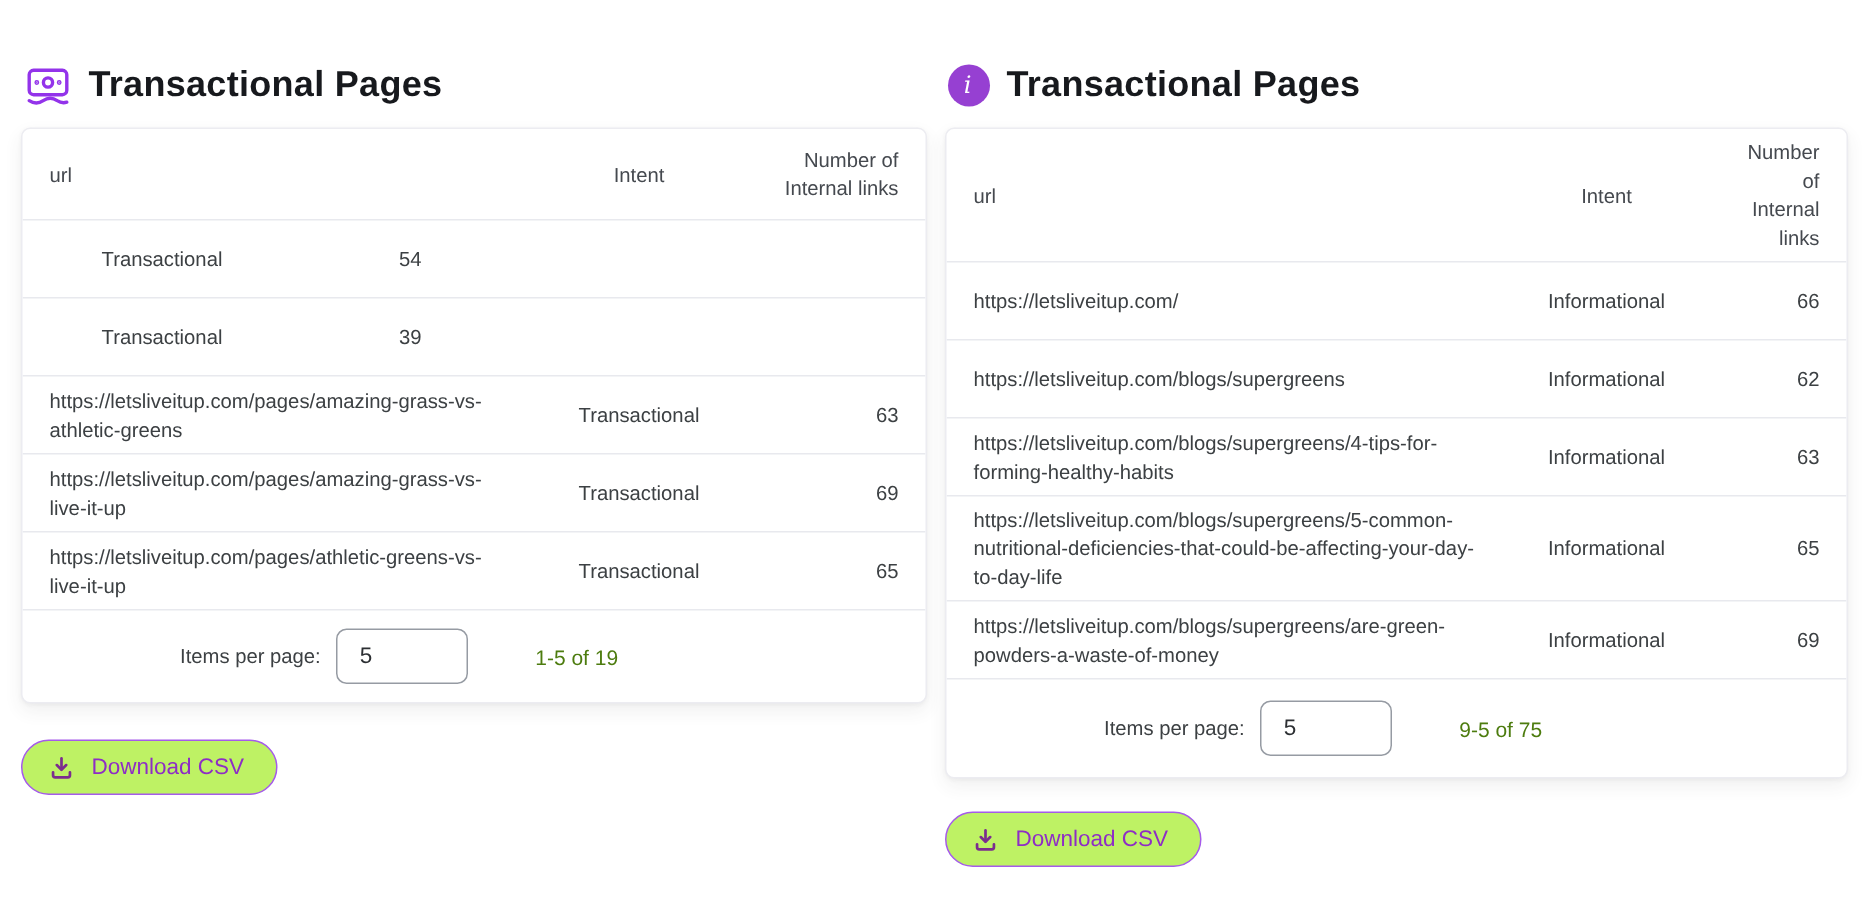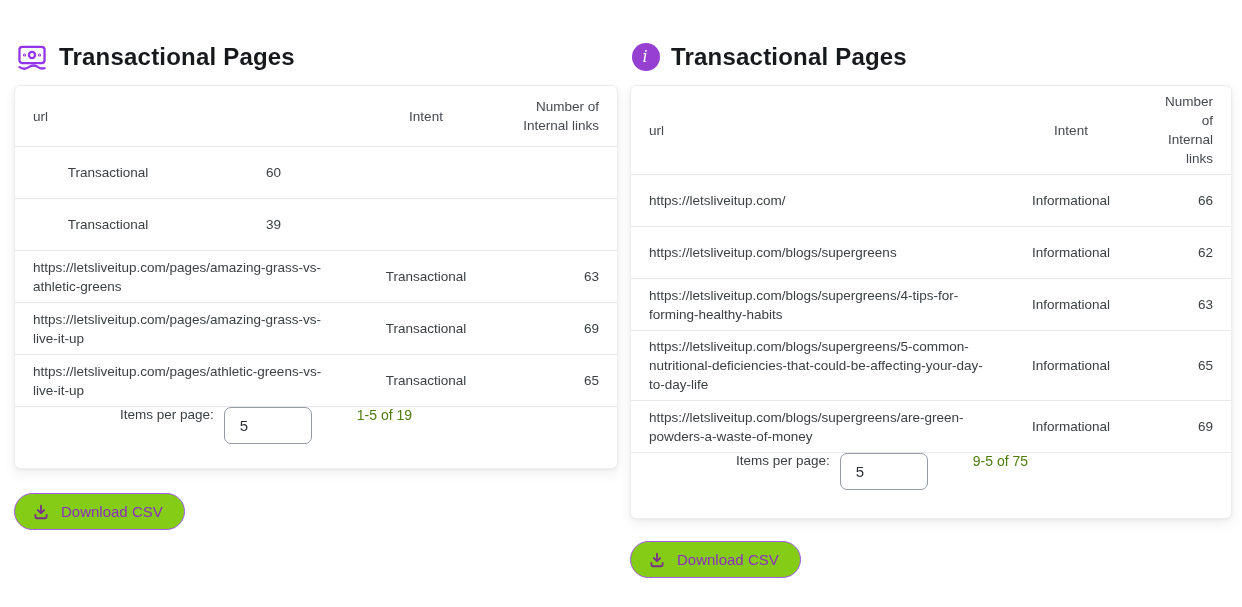--- a/index.html
+++ b/index.html
@@ -54,21 +54,21 @@
     font-size: 13.5px; line-height: 19px;
   }
   .trow.thead { border-top: none; min-height: 60px; color: #45494f; }
   .col-url { flex: 1 1 auto; padding-right: 14px; overflow-wrap: break-word; word-break: break-word; }
   .col-intent { flex: 0 0 150px; text-align: center; }
   .col-links { flex: 0 0 84px; margin-left: 14px; text-align: right; }
   .panel-col.right .col-intent { flex-basis: 140px; }
   .panel-col.right .col-links { flex-basis: 58px; }
 
   .paginator {
-    display: flex; 
+    display: flex; align-items: center;
     border-top: 1px solid #e8e9ee;
     min-height: 62px;
     padding-left: 105px;
     font-size: 13.5px;
   }
   .panel-col.right .paginator { min-height: 66px; }
   .pagesize-input {
     width: 88px; height: 37px;
     margin-left: 10px;
     border: 1px solid #969ba3;
@@ -82,21 +82,21 @@
   }
   .range-label { margin-left: 45px; font-size: 14px; color: #4d7c0f; }
 
   .download-btn {
     align-self: flex-start;
     display: inline-flex; align-items: center; gap: 11px;
     height: 37px;
     padding: 0 21px 0 17px;
     border: 1.5px solid #a55bea;
     border-radius: 19px;
-    background: #84cc16;
+    background: #bef264;
     color: #8e2dc5;
     font-size: 15px;
     font-family: "Liberation Sans", "DejaVu Sans", sans-serif;
     cursor: pointer;
   }
   .panel-col.left  .download-btn { margin-top: 24px; }
   .panel-col.right .download-btn { margin-top: 22px; }
 </style>
 </head>
 <body>
@@ -119,21 +119,21 @@
 
     <div class="card">
       <div class="trow thead">
         <span class="col-url">url</span>
         <span class="col-intent">Intent</span>
         <span class="col-links">Number of Internal links</span>
       </div>
 
       <div class="trow">
         <span class="col-intent">Transactional</span>
-        <span class="col-links">60</span>
+        <span class="col-links">54</span>
       </div>
       <div class="trow">
         <span class="col-intent">Transactional</span>
         <span class="col-links">39</span>
       </div>
       <div class="trow">
         <span class="col-url">https://letsliveitup.com/pages/amazing-grass-vs-athletic-greens</span>
         <span class="col-intent">Transactional</span>
         <span class="col-links">63</span>
       </div>

